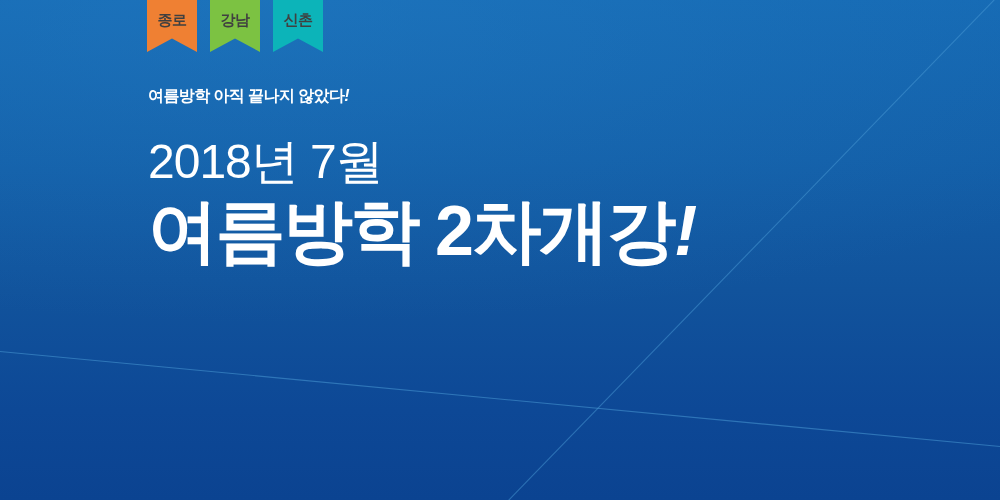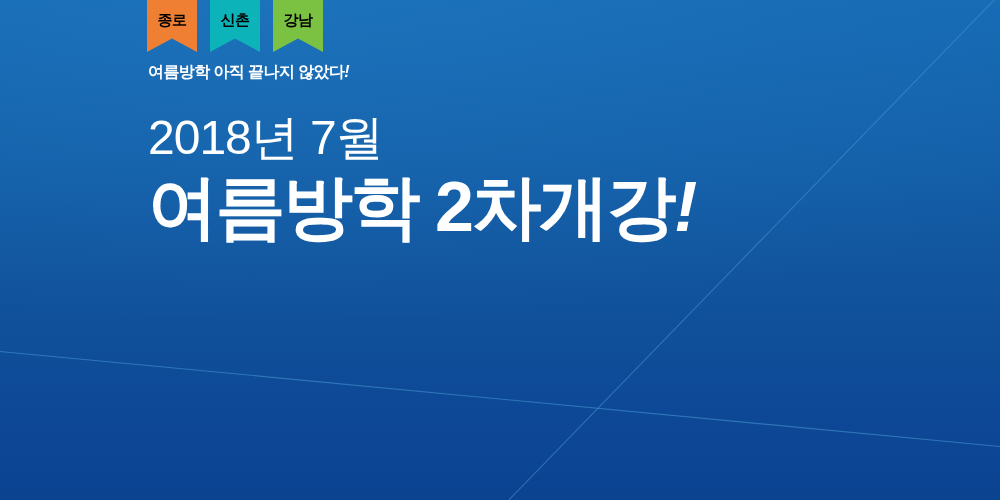--- a/index.html
+++ b/index.html
@@ -50,33 +50,33 @@
     display: flex;
     align-items: flex-start;
     justify-content: center;
     padding-top: 12px;
     box-sizing: border-box;
     -webkit-clip-path: polygon(0 0, 100% 0, 100% 100%, 50% 74%, 0 100%);
     clip-path: polygon(0 0, 100% 0, 100% 100%, 50% 74%, 0 100%);
   }
 
   .ribbon-label {
-    color: #000000;
+    color: #404040;
     font-size: 15px;
     font-weight: 700;
     line-height: 1;
     letter-spacing: -0.5px;
     white-space: nowrap;
   }
 
   
   #copy {
     position: absolute;
     left: 148px;
-    top: 64px;
+    top: 88px;
     z-index: 3;
   }
 
   #eyebrow {
     color: #ffffff;
     font-size: 16px;
     font-weight: 700;
     letter-spacing: -0.6px;
     line-height: 1;
     margin: 0 0 34px 0;
@@ -121,25 +121,25 @@
 
     <line x1="-5" y1="351" x2="1005" y2="447" stroke="#4a9ad4" stroke-width="1.1" opacity="0.55"></line>
 
     <line x1="998" y1="-4" x2="505" y2="504" stroke="#4a9ad4" stroke-width="1.1" opacity="0.5"></line>
   </svg>
 
   <div id="ribbon-row">
     <div class="ribbon" style="background:#ef8033">
       <span class="ribbon-label">종로</span>
     </div>
+    <div class="ribbon" style="background:#7cc242">
+      <span class="ribbon-label">강남</span>
+    </div>
     <div class="ribbon" style="background:#0cb4b9">
       <span class="ribbon-label">신촌</span>
-    </div>
-    <div class="ribbon" style="background:#7cc242">
-      <span class="ribbon-label">강남</span>
     </div>
   </div>
 
   <div id="copy">
     <p id="eyebrow"><span>여름방학 아직 끝나지 않았다</span><span class="bang">!</span></p>
 
     <p id="headline-thin">2018년 7월</p>
 
     <p id="headline-bold"><span>여름방학 2차개강</span><span class="bang">!</span></p>
   </div>

